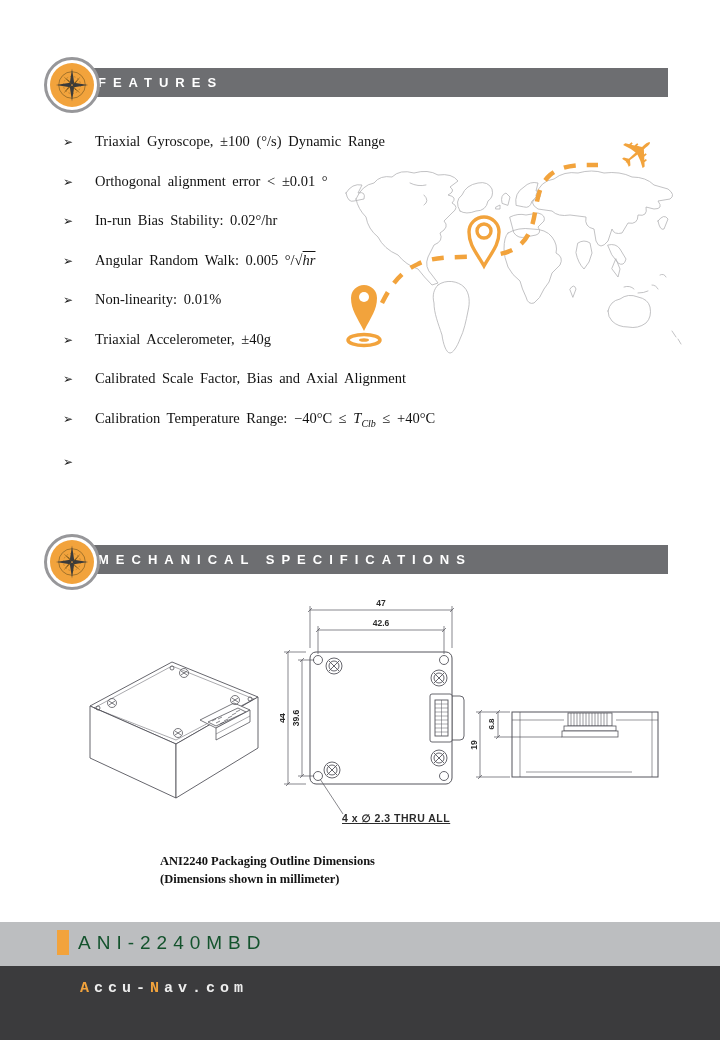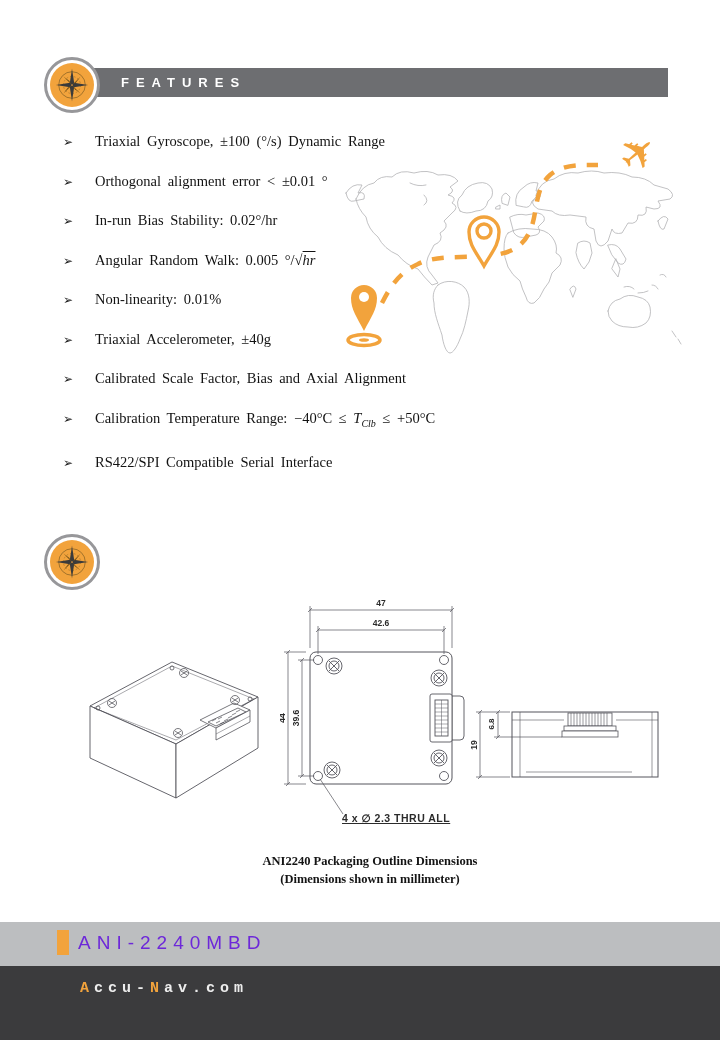--- a/index.html
+++ b/index.html
@@ -6,21 +6,21 @@
   .page {
     position:relative; width:720px; height:1040px;
     background:#ffffff; overflow:hidden;
     font-family:"Liberation Serif", serif;
   }
 
   
   .sec-bar {
     position:absolute; left:72px; width:596px; height:29px;
     background:#6D6E71; display:flex; align-items:center;
-    padding-left:49px; box-sizing:border-box;
+    padding-left:26px; box-sizing:border-box;
   }
   .sec-title {
     font-family:"Liberation Sans", sans-serif;
     font-size:13px; font-weight:bold; color:#ffffff;
     letter-spacing:7px; white-space:nowrap;
   }
   .icon-wrap {
     position:absolute; left:44px; width:56px; height:56px;
     border-radius:50%; background:#ffffff;
     border:3px solid #97979a; box-sizing:border-box;
@@ -48,31 +48,31 @@
 
   
   .draw { position:absolute; }
   .dim-note {
     position:absolute; left:342px; top:812px;
     font-family:"Liberation Sans", sans-serif;
     font-size:10.5px; font-weight:bold; color:#2b2b2b;
     text-decoration:underline; letter-spacing:0.5px; white-space:nowrap;
   }
   .caption {
-    position:absolute; left:160px; top:852px; width:420px; text-align:center;
+    position:absolute; left:160px; top:852px; width:420px; text-align:left;
     font-weight:bold; font-size:12.5px; color:#141414; line-height:18px;
   }
 
   
   .footer-light { position:absolute; left:0; top:922px; width:720px; height:44px; background:#BCBEC0; }
   .footer-accent { position:absolute; left:57px; top:930px; width:12px; height:25px; background:#F2A33C; }
   .footer-product {
     position:absolute; left:78px; top:932px;
     font-family:"Liberation Sans", sans-serif;
-    font-size:19px; color:#6d28d9; letter-spacing:6px; white-space:nowrap;
+    font-size:19px; color:#14532d; letter-spacing:6px; white-space:nowrap;
   }
   .footer-dark { position:absolute; left:0; top:966px; width:720px; height:74px; background:#3B3B3D; }
   .footer-site {
     position:absolute; left:80px; top:980px;
     font-family:Liberation Mono, monospace;
     font-size:15px; font-weight:bold; letter-spacing:5px; white-space:nowrap;
     color:#ededed;
   }
   .footer-site .orange { color:#F2A33C; }
 
@@ -186,28 +186,30 @@
     <div class="feature-item">
       <span class="bullet">➢</span>
       <span>Triaxial Accelerometer, ±40g</span>
     </div>
     <div class="feature-item">
       <span class="bullet">➢</span>
       <span>Calibrated Scale Factor, Bias and Axial Alignment</span>
     </div>
     <div class="feature-item">
       <span class="bullet">➢</span>
-      <span><span>Calibration Temperature Range: −40°C ≤ </span><span class="math-var">T</span><span class="math-sub">Clb</span><span> ≤ +50°C</span></span>
-    </div>
-    <div class="feature-item">
-      <span class="bullet">➢</span>
-      <span>RS422/SPI Compatible Serial Interface</span>
-    </div>
-  </div>
-
+      <span><span>Calibration Temperature Range: −40°C ≤ </span><span class="math-var">T</span><span class="math-sub">Clb</span><span> ≤ +40°C</span></span>
+    </div>
+    <div class="feature-item">
+      <span class="bullet">➢</span>
+    </div>
+  </div>
+
+  <div class="sec-bar" style="top:545px;">
+    <span class="sec-title">MECHANICAL SPECIFICATIONS</span>
+  </div>
   <div class="icon-wrap" style="top:534px;">
     <div class="icon-inner">
       <svg width="38" height="38" viewBox="0 0 40 40">
         <circle cx="20" cy="20" r="14" fill="none" stroke="#8a6325" stroke-width="0.8"></circle>
         <circle cx="20" cy="20" r="9" fill="none" stroke="#8a6325" stroke-width="0.5" stroke-dasharray="2 2"></circle>
         <path d="M20 3 L22.3 18 L20 20 L17.7 18 Z" fill="#3b3b3b"></path>
         <path d="M20 37 L22.3 22 L20 20 L17.7 22 Z" fill="#3b3b3b"></path>
         <path d="M3 20 L18 17.7 L20 20 L18 22.3 Z" fill="#3b3b3b"></path>
         <path d="M37 20 L22 17.7 L20 20 L22 22.3 Z" fill="#3b3b3b"></path>
         <path d="M29 11 L22.5 17.5 L20 20 L24.5 17 Z" fill="#6f4f16"></path>

